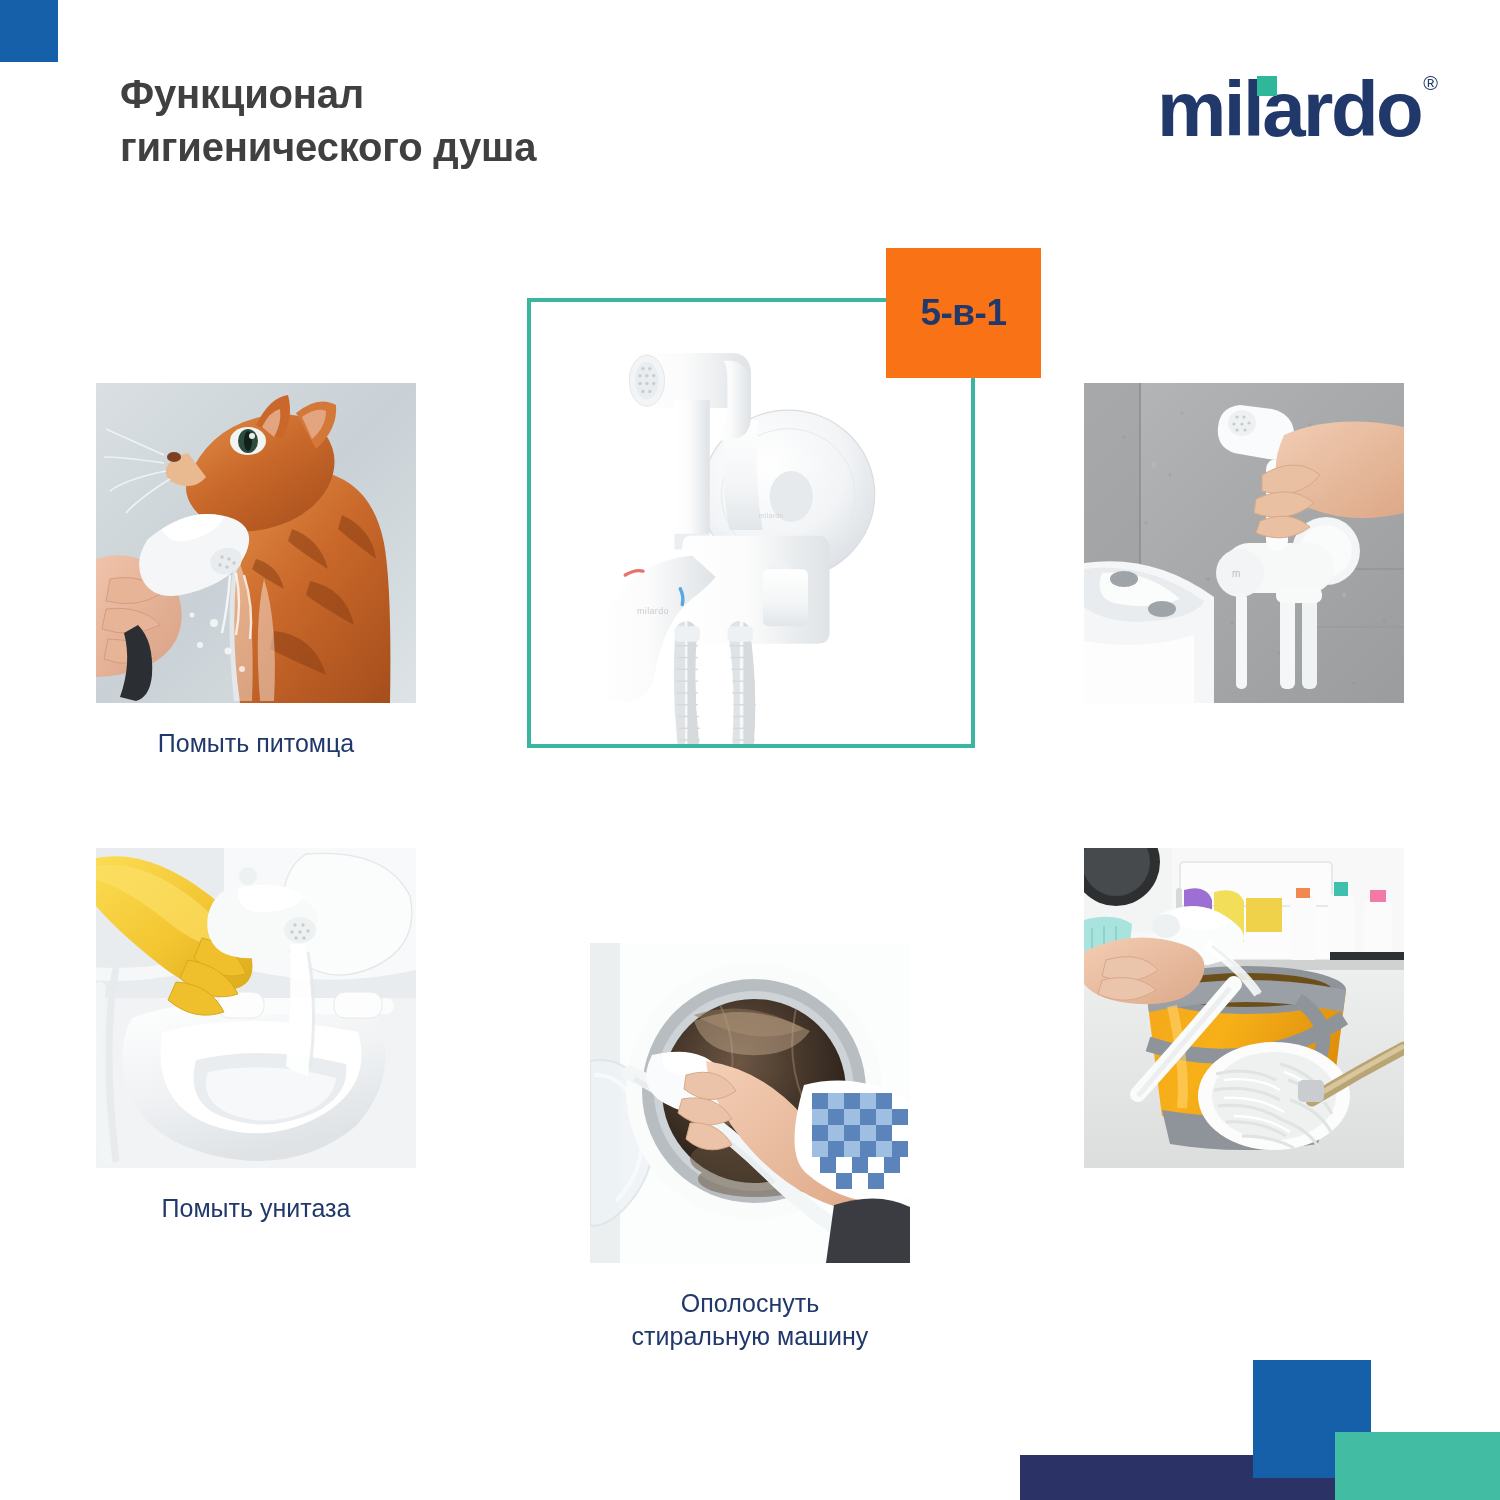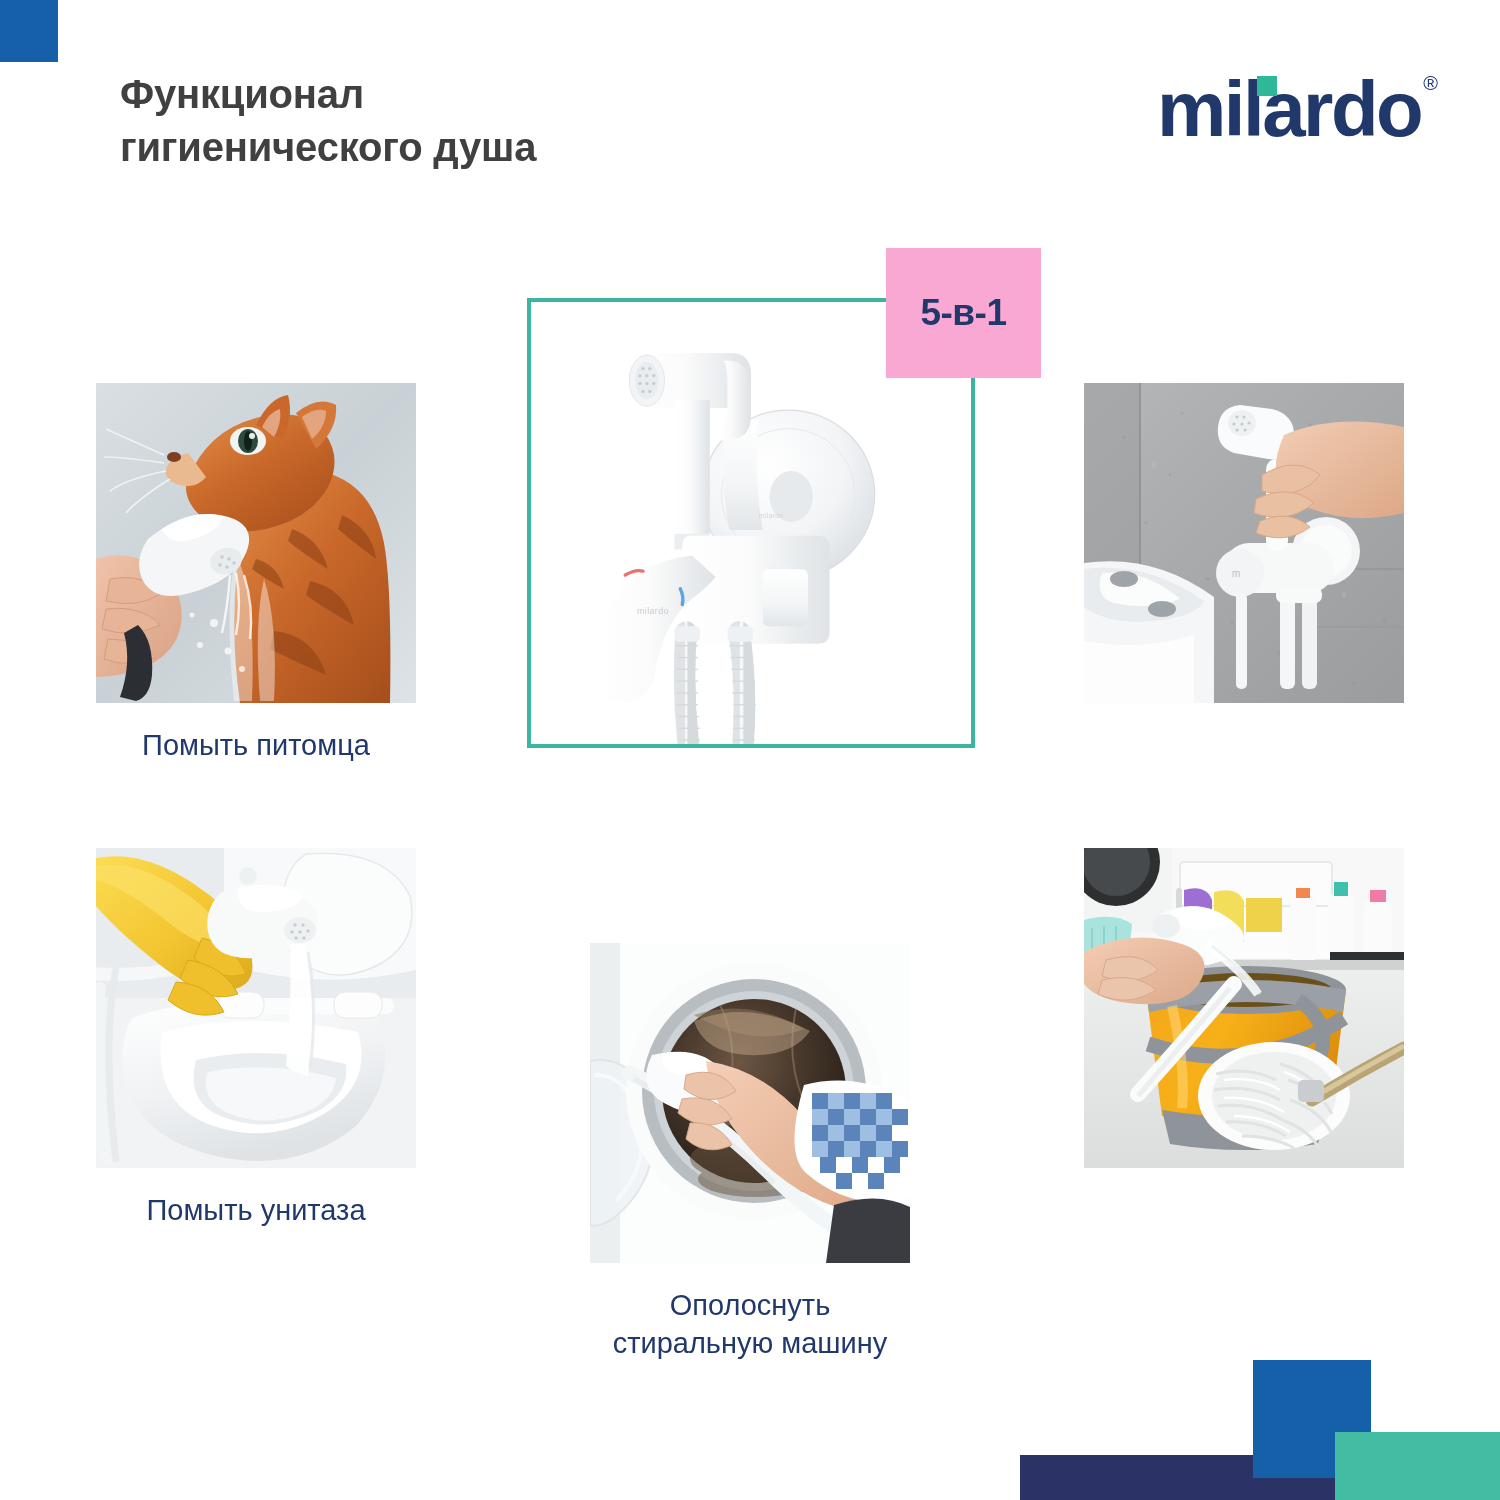--- a/index.html
+++ b/index.html
@@ -92,21 +92,21 @@
     position: absolute;
     left: 527px; top: 298px;
     width: 448px; height: 450px;
     border: 4px solid #3ab5a0;
     box-sizing: border-box;
   }
   .badge {
     position: absolute;
     left: 886px; top: 248px;
     width: 155px; height: 130px;
-    background: #f9a8d4;
+    background: #f97316;
     display: flex;
     align-items: center;
     justify-content: center;
   }
   .badge-text {
     color: #21386b;
     font-size: 37px;
     font-weight: bold;
     letter-spacing: -0.5px;
   }
@@ -125,21 +125,21 @@
     position: relative;
     width: 320px;
     height: 320px;
     overflow: hidden;
     background: #e8eaec;
   }
   .caption {
     margin-top: 24px;
     text-align: center;
     color: #21386b;
-    font-size: 29px;
+    font-size: 25px;
     font-weight: normal;
     line-height: 1.28;
     width: 100%;
   }
   .caption.two-line { line-height: 1.30; }
 
   .cell-pet      { left: 96px;  top: 383px; width: 320px; }
   .cell-intimate { left: 1084px;top: 383px; width: 320px; }
   .cell-toilet   { left: 96px;  top: 848px; width: 320px; }
   .cell-mop      { left: 1084px;top: 848px; width: 320px; }

